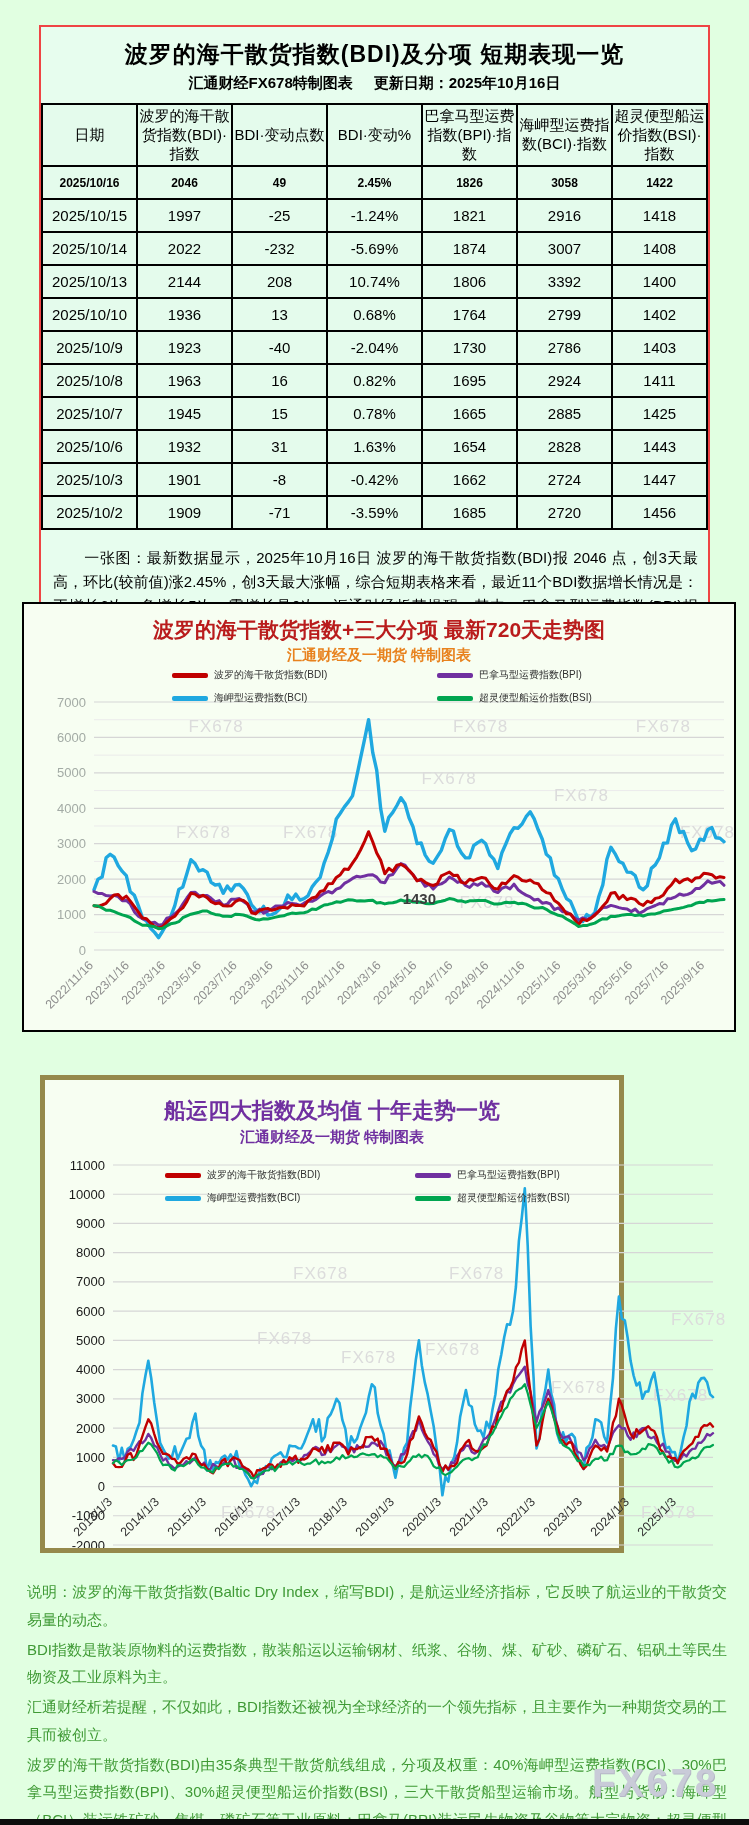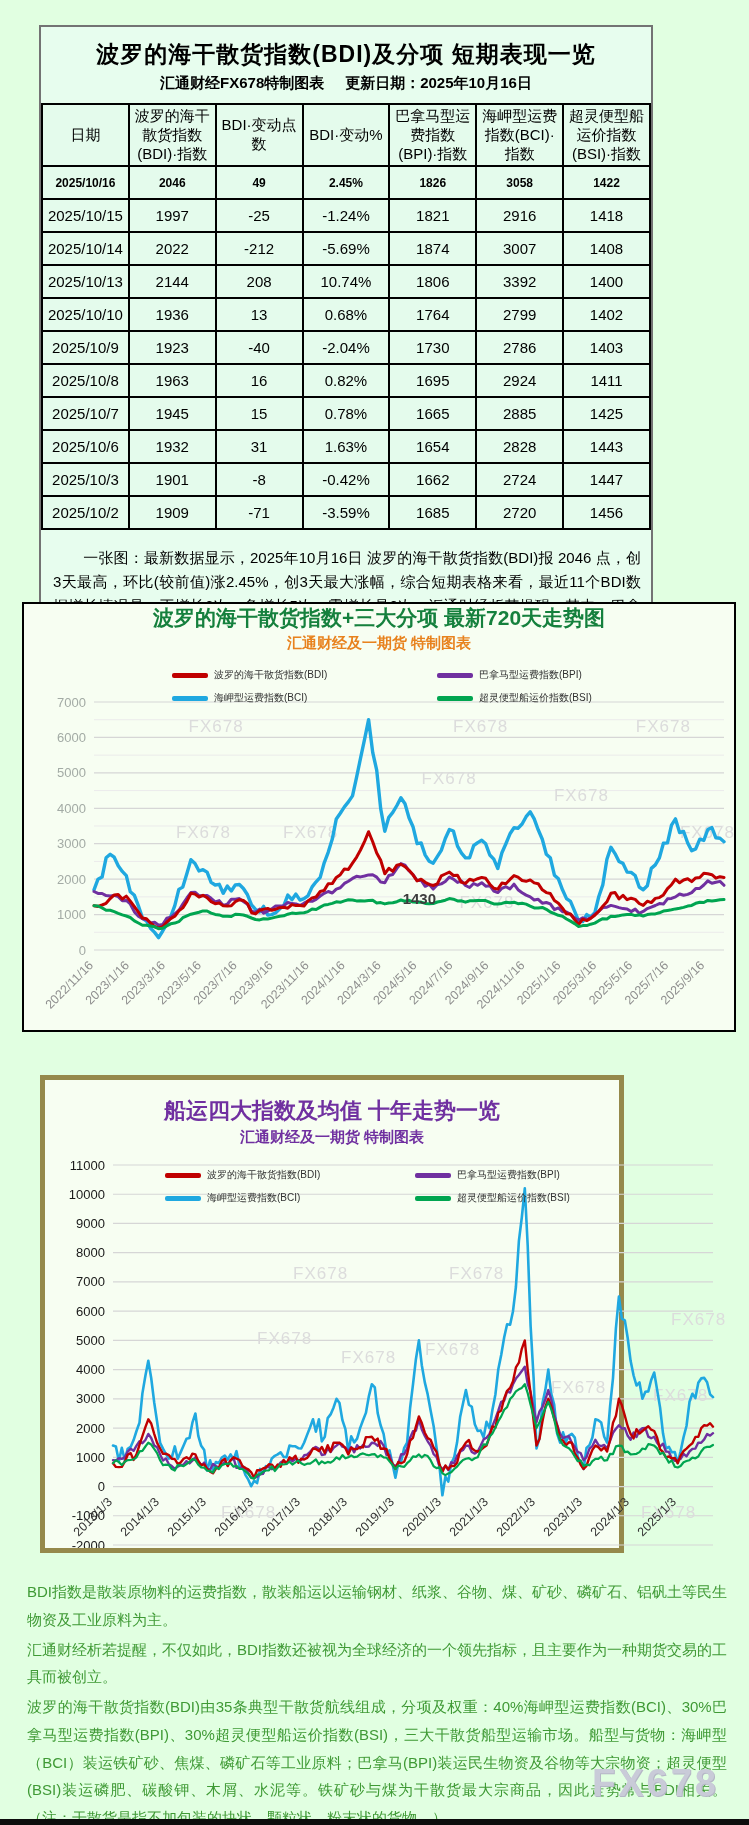--- a/index.html
+++ b/index.html
@@ -4,22 +4,22 @@
 <style>
   html,body{margin:0;padding:0;}
   body{
     width:749px;height:1825px;position:relative;overflow:hidden;
     background:#e1ffe1;
     font-family:"Liberation Sans","DejaVu Sans",sans-serif;
     color:#000;
   }
   
   .table-box{
-    position:absolute;left:39px;top:25px;width:614px;
-    border:2px solid #737373;background:#e7fdee;box-sizing:border-box;
+    position:absolute;left:39px;top:25px;width:671px;
+    border:2px solid #ef4444;background:#e7fdee;box-sizing:border-box;
   }
   .tb-title{font-size:23px;font-weight:bold;text-align:center;margin:12px 4px 4px;letter-spacing:1px;}
   .tb-subtitle{font-size:15px;font-weight:bold;text-align:center;margin:2px 0 10px;}
   table.short{border-collapse:collapse;width:100%;table-layout:fixed;}
   table.short th,table.short td{
     border:2px solid #000;text-align:center;font-size:15px;padding:2px 1px;
     overflow:hidden;background:#e4fbec;
   }
   table.short th{height:44px;font-weight:normal;line-height:1.25;}
   th.hdr-green{background:#8ef2ab;}
@@ -29,21 +29,21 @@
   tr.bold-row td{font-weight:bold;font-size:12px;}
   .summary{
     font-size:15px;line-height:1.58;text-align:justify;
     padding:16px 10px 18px 12px;
   }
   
   .chart-box{position:absolute;box-sizing:border-box;background:#f7fef2;}
   #chart720-box{left:22px;top:602px;width:714px;height:430px;border:2px solid #000;}
   #chart10y-box{left:40px;top:1075px;width:584px;height:478px;border:5px solid #95894b;}
   .chart-title{position:relative;z-index:3;text-align:center;font-weight:bold;margin:0;}
-  #chart720-box .chart-title{font-size:21px;color:#15803d;}
+  #chart720-box .chart-title{font-size:21px;color:#b91c1c;margin-top:12px;}
   #chart720-box .chart-subtitle{font-size:15px;color:#e8821e;}
   #chart10y-box .chart-title{font-size:22px;color:#7030a0;margin-top:16px;}
   #chart10y-box .chart-subtitle{font-size:15px;color:#7030a0;}
   .chart-subtitle{position:relative;z-index:3;text-align:center;font-weight:bold;margin:2px 0 0;}
   .legend{
     position:absolute;z-index:4;display:grid;grid-template-columns:265px 265px;
     grid-row-gap:9px;
   }
   #chart720-box .legend{left:148px;top:64px;}
   #chart10y-box .legend{left:120px;top:88px;grid-template-columns:250px 250px;}
@@ -100,21 +100,21 @@
           <td>1997</td>
           <td>-25</td>
           <td>-1.24%</td>
           <td>1821</td>
           <td>2916</td>
           <td>1418</td>
         </tr>
         <tr>
           <td>2025/10/14</td>
           <td>2022</td>
-          <td>-212</td>
+          <td>-232</td>
           <td>-5.69%</td>
           <td>1874</td>
           <td>3007</td>
           <td>1408</td>
         </tr>
         <tr>
           <td>2025/10/13</td>
           <td>2144</td>
           <td>208</td>
           <td>10.74%</td>
@@ -344,18 +344,19 @@
       <text x="585" y="422.53846153846155" text-anchor="end" font-size="12.5" fill="#333333" transform="rotate(-45 585 422.53846153846155)">2024/1/3</text>
       <text x="632" y="422.53846153846155" text-anchor="end" font-size="12.5" fill="#333333" transform="rotate(-45 632 422.53846153846155)">2025/1/3</text>
       <polyline points="68.0,365.6 70.9,366.4 73.9,381.3 76.8,367.7 79.8,380.2 82.7,368.8 85.6,366.9 88.6,360.1 91.5,351.0 94.5,342.6 97.4,313.4 100.4,295.8 103.3,280.8 106.2,298.0 109.2,322.4 112.1,341.8 115.1,362.7 118.0,368.6 120.9,374.1 123.9,378.6 126.8,377.3 129.8,366.4 132.7,378.7 135.6,372.4 138.6,365.6 141.5,358.7 144.5,358.1 147.4,342.7 150.4,333.5 153.3,355.9 156.2,365.8 159.2,370.1 162.1,390.5 165.1,380.3 168.0,390.4 170.9,382.0 173.9,383.2 176.8,377.5 179.8,375.5 182.7,379.6 185.6,374.4 188.6,379.7 191.5,371.2 194.5,386.1 197.4,386.1 200.4,394.9 203.3,399.7 206.2,406.2 209.2,400.7 212.1,403.1 215.1,388.9 218.0,393.6 220.9,386.1 223.9,387.2 226.8,378.4 229.8,375.8 232.7,374.4 235.6,372.3 238.6,376.9 241.5,377.1 244.5,365.6 247.4,366.3 250.4,366.3 253.3,368.2 256.2,368.5 259.2,362.5 262.1,354.9 265.1,347.3 268.0,339.3 270.9,351.6 273.9,339.2 276.8,361.4 279.8,356.8 282.7,338.1 285.6,334.4 288.6,327.4 291.5,318.8 294.5,323.0 297.4,340.2 300.4,349.2 303.3,371.5 306.2,356.3 309.2,362.4 312.1,358.6 315.1,348.1 318.0,340.3 320.9,332.9 323.9,316.1 326.8,304.2 329.8,307.4 332.7,333.1 335.6,345.3 338.6,353.9 341.5,371.8 344.5,370.4 347.4,383.5 350.4,397.8 353.3,383.3 356.2,381.3 359.2,367.8 362.1,362.7 365.1,328.0 368.0,304.3 370.9,279.2 373.9,260.4 376.8,285.2 379.8,302.4 382.7,314.4 385.6,330.5 388.6,345.9 391.5,367.5 394.5,386.7 397.4,415.3 400.4,396.7 403.3,401.6 406.2,383.4 409.2,377.3 412.1,362.3 415.1,337.1 418.0,323.5 420.9,310.1 423.9,324.7 426.8,326.7 429.8,344.3 432.7,351.0 435.6,350.4 438.6,357.6 441.5,341.7 444.5,348.1 447.4,330.0 450.4,314.5 453.3,289.2 456.2,275.0 459.2,257.3 462.1,244.2 465.1,244.8 468.0,231.2 470.9,207.0 473.9,160.8 476.8,137.5 479.8,108.4 482.7,165.5 485.6,245.9 488.6,297.8 491.5,368.5 494.5,358.0 497.4,323.5 500.4,309.6 503.3,289.6 506.2,313.6 509.2,324.6 512.1,353.5 515.1,362.7 518.0,352.3 520.9,361.9 523.9,355.6 526.8,353.9 529.8,357.6 532.7,376.7 535.6,383.1 538.6,389.0 541.5,368.0 544.5,365.1 547.4,357.5 550.4,339.3 553.3,340.3 556.2,342.5 559.2,356.7 562.1,362.7 565.1,326.2 568.0,298.1 570.9,248.3 573.9,216.5 576.8,238.6 579.8,240.3 582.7,258.0 585.6,280.8 588.6,295.5 591.5,305.5 594.5,302.4 597.4,318.8 600.4,311.7 603.3,311.4 606.2,300.0 609.2,292.5 612.1,309.6 615.1,327.6 618.0,353.3 620.9,368.5 623.9,366.9 626.8,372.3 629.8,372.1 632.7,383.2 635.6,371.3 638.6,357.0 641.5,346.0 644.5,321.8 647.4,313.8 650.4,318.1 653.3,302.7 656.2,298.4 659.2,297.9 662.1,302.3 665.1,314.3 668.0,317.2" fill="none" stroke="#1fa8e0" stroke-width="2.6" stroke-linejoin="round" stroke-linecap="round"></polyline>
       <polyline points="68.0,380.2 70.9,380.5 73.9,378.3 76.8,378.9 79.8,377.3 82.7,371.6 85.6,368.8 88.6,370.8 91.5,365.6 94.5,361.2 97.4,363.3 100.4,360.0 103.3,353.9 106.2,358.0 109.2,365.5 112.1,367.2 115.1,374.4 118.0,380.6 120.9,378.4 123.9,384.2 126.8,386.1 129.8,388.8 132.7,386.6 135.6,385.1 138.6,384.6 141.5,381.1 144.5,383.4 147.4,380.6 150.4,377.3 153.3,380.9 156.2,385.5 159.2,382.6 162.1,389.0 165.1,389.5 168.0,384.0 170.9,386.2 173.9,387.5 176.8,384.8 179.8,382.0 182.7,385.3 185.6,380.2 188.6,378.3 191.5,387.9 194.5,387.9 197.4,387.5 200.4,388.0 203.3,393.1 206.2,397.6 209.2,397.8 212.1,396.7 215.1,394.4 218.0,393.8 220.9,387.5 223.9,386.7 226.8,389.2 229.8,388.5 232.7,386.1 235.6,382.6 238.6,380.6 241.5,383.9 244.5,378.8 247.4,381.3 250.4,379.0 253.3,380.0 256.2,380.2 259.2,375.3 262.1,374.7 265.1,371.8 268.0,368.5 270.9,366.9 273.9,368.8 276.8,375.0 279.8,374.4 282.7,368.4 285.6,372.1 288.6,367.8 291.5,365.6 294.5,363.0 297.4,366.7 300.4,367.5 303.3,371.5 306.2,366.9 309.2,372.3 312.1,365.2 315.1,368.5 318.0,365.0 320.9,366.9 323.9,366.5 326.8,362.7 329.8,363.3 332.7,365.9 335.6,361.1 338.6,365.6 341.5,374.9 344.5,374.9 347.4,383.9 350.4,386.1 353.3,383.3 356.2,374.2 359.2,374.2 362.1,368.5 365.1,357.8 368.0,351.3 370.9,350.8 373.9,339.3 376.8,349.5 379.8,355.9 382.7,361.3 385.6,365.6 388.6,374.1 391.5,376.8 394.5,386.4 397.4,389.0 400.4,386.1 403.3,390.1 406.2,382.3 409.2,383.2 412.1,375.8 415.1,371.7 418.0,370.0 420.9,365.6 423.9,365.7 426.8,372.0 429.8,373.6 432.7,371.5 435.6,365.8 438.6,359.4 441.5,357.7 444.5,353.9 447.4,346.1 450.4,338.6 453.3,330.7 456.2,321.8 459.2,320.7 462.1,311.4 465.1,312.6 468.0,304.2 470.9,298.6 473.9,294.9 476.8,291.1 479.8,286.7 482.7,304.0 485.6,312.2 488.6,328.1 491.5,342.2 494.5,331.4 497.4,327.1 500.4,319.3 503.3,310.1 506.2,319.4 509.2,334.6 512.1,344.7 515.1,353.9 518.0,358.1 520.9,356.9 523.9,356.2 526.8,362.7 529.8,366.8 532.7,371.8 535.6,373.0 538.6,380.2 541.5,377.1 544.5,368.7 547.4,366.1 550.4,359.8 553.3,364.7 556.2,366.2 559.2,364.9 562.1,368.5 565.1,360.9 568.0,352.8 570.9,348.8 573.9,345.2 576.8,348.5 579.8,348.1 582.7,355.8 585.6,359.8 588.6,352.5 591.5,357.1 594.5,350.5 597.4,348.1 600.4,348.0 603.3,356.6 606.2,358.3 609.2,356.8 612.1,362.8 615.1,366.5 618.0,363.7 620.9,371.5 623.9,371.9 626.8,378.5 629.8,380.7 632.7,380.2 635.6,378.9 638.6,373.9 641.5,376.3 644.5,371.5 647.4,368.9 650.4,368.6 653.3,362.6 656.2,362.7 659.2,359.4 662.1,354.1 665.1,355.6 668.0,353.2" fill="none" stroke="#7030a0" stroke-width="2.4" stroke-linejoin="round" stroke-linecap="round"></polyline>
       <polyline points="68.0,383.2 70.9,386.9 73.9,387.1 76.8,386.9 79.8,381.7 82.7,374.8 85.6,373.1 88.6,379.9 91.5,374.4 94.5,364.8 97.4,356.2 100.4,347.1 103.3,339.3 106.2,343.5 109.2,353.8 112.1,362.9 115.1,368.5 118.0,373.9 120.9,373.7 123.9,375.1 126.8,378.8 129.8,379.1 132.7,383.9 135.6,382.6 138.6,378.8 141.5,377.2 144.5,379.2 147.4,373.6 150.4,374.4 153.3,381.3 156.2,385.1 159.2,384.4 162.1,389.0 165.1,391.6 168.0,393.3 170.9,388.7 173.9,387.5 176.8,381.0 179.8,378.7 182.7,386.1 185.6,380.2 188.6,377.3 191.5,378.6 194.5,380.0 197.4,386.1 200.4,388.0 203.3,389.3 206.2,392.3 209.2,397.8 212.1,390.2 215.1,390.2 218.0,388.4 220.9,387.5 223.9,384.3 226.8,384.6 229.8,388.4 232.7,384.6 235.6,386.7 238.6,379.9 241.5,383.6 244.5,377.3 247.4,379.1 250.4,375.7 253.3,382.8 256.2,378.8 259.2,379.5 262.1,377.9 265.1,374.0 268.0,368.5 270.9,369.0 273.9,371.1 276.8,366.9 279.8,372.9 282.7,365.2 285.6,371.7 288.6,362.7 291.5,362.7 294.5,362.8 297.4,364.8 300.4,368.2 303.3,374.4 306.2,367.8 309.2,369.1 312.1,369.0 315.1,367.1 318.0,367.4 320.9,357.1 323.9,357.1 326.8,356.8 329.8,360.8 332.7,358.6 335.6,368.7 338.6,368.5 341.5,369.1 344.5,379.0 347.4,383.6 350.4,389.0 353.3,382.0 356.2,383.3 359.2,381.7 362.1,374.4 365.1,360.7 368.0,357.8 370.9,346.5 373.9,336.4 376.8,343.1 379.8,352.7 382.7,358.1 385.6,359.8 388.6,367.5 391.5,371.7 394.5,384.5 397.4,391.9 400.4,385.4 403.3,389.3 406.2,385.7 409.2,386.1 412.1,382.7 415.1,370.4 418.0,367.2 420.9,362.7 423.9,360.0 426.8,368.3 429.8,370.6 432.7,371.5 435.6,370.1 438.6,367.5 441.5,365.5 444.5,356.8 447.4,346.4 450.4,347.7 453.3,332.6 456.2,330.5 459.2,318.4 462.1,310.8 465.1,307.9 468.0,301.3 470.9,287.4 473.9,282.7 476.8,268.8 479.8,260.4 482.7,289.9 485.6,313.3 488.6,340.8 491.5,365.6 494.5,359.0 497.4,341.7 500.4,326.7 503.3,318.8 506.2,326.1 509.2,339.1 512.1,345.4 515.1,359.8 518.0,360.5 520.9,365.4 523.9,362.2 526.8,362.7 529.8,373.4 532.7,377.8 535.6,384.5 538.6,389.0 541.5,385.9 544.5,377.0 547.4,369.9 550.4,365.6 553.3,367.1 556.2,370.4 559.2,367.4 562.1,371.5 565.1,359.8 568.0,342.8 570.9,336.1 573.9,318.8 576.8,325.0 579.8,335.6 582.7,346.3 585.6,353.9 588.6,358.4 591.5,349.2 594.5,353.6 597.4,351.0 600.4,348.5 603.3,346.2 606.2,349.7 609.2,351.0 612.1,357.5 615.1,369.4 618.0,372.0 620.9,377.3 623.9,376.5 626.8,378.5 629.8,377.9 632.7,383.2 635.6,375.6 638.6,371.0 641.5,368.6 644.5,365.6 647.4,363.3 650.4,356.9 653.3,356.9 656.2,348.1 659.2,345.2 662.1,345.6 665.1,343.3 668.0,346.7" fill="none" stroke="#c00000" stroke-width="2.4" stroke-linejoin="round" stroke-linecap="round"></polyline>
       <polyline points="68.0,383.2 70.9,380.3 73.9,382.1 76.8,385.0 79.8,381.7 82.7,380.1 85.6,380.0 88.6,379.3 91.5,377.3 94.5,371.4 97.4,370.8 100.4,366.5 103.3,362.7 106.2,364.5 109.2,368.8 112.1,373.1 115.1,380.2 118.0,385.2 120.9,384.7 123.9,385.0 126.8,389.0 129.8,390.6 132.7,385.1 135.6,385.4 138.6,386.1 141.5,384.1 144.5,381.9 147.4,379.1 150.4,380.2 153.3,384.7 156.2,387.4 159.2,387.6 162.1,390.5 165.1,391.1 168.0,392.6 170.9,387.2 173.9,389.0 176.8,385.2 179.8,383.9 182.7,383.9 185.6,383.2 188.6,386.7 191.5,385.7 194.5,389.0 197.4,389.0 200.4,391.3 203.3,393.9 206.2,397.9 209.2,398.6 212.1,394.6 215.1,394.5 218.0,391.7 220.9,390.5 223.9,390.4 226.8,386.3 229.8,391.0 232.7,387.5 235.6,384.0 238.6,384.5 241.5,384.0 244.5,381.7 247.4,384.5 250.4,382.4 253.3,380.6 256.2,383.2 259.2,384.9 262.1,383.7 265.1,383.6 268.0,381.7 270.9,379.4 273.9,384.3 276.8,381.4 279.8,383.2 282.7,381.9 285.6,382.6 288.6,380.6 291.5,377.3 294.5,379.4 297.4,375.1 300.4,378.3 303.3,377.3 306.2,375.4 309.2,377.2 312.1,376.7 315.1,374.4 318.0,373.4 320.9,374.6 323.9,375.3 326.8,374.4 329.8,374.2 332.7,377.2 335.6,375.2 338.6,377.3 341.5,377.6 344.5,381.4 347.4,384.8 350.4,389.0 353.3,385.5 356.2,386.4 359.2,386.9 362.1,383.2 365.1,380.7 368.0,376.4 370.9,376.8 373.9,374.4 376.8,377.5 379.8,374.9 382.7,376.1 385.6,380.2 388.6,386.3 391.5,388.1 394.5,387.2 397.4,393.4 400.4,395.1 403.3,393.4 406.2,392.2 409.2,389.0 412.1,386.6 415.1,382.9 418.0,380.0 420.9,378.8 423.9,378.1 426.8,380.2 429.8,378.3 432.7,377.3 435.6,370.3 438.6,364.3 441.5,364.7 444.5,356.8 447.4,353.5 450.4,347.6 453.3,341.2 456.2,336.4 459.2,329.8 462.1,327.1 465.1,319.1 468.0,315.9 470.9,311.4 473.9,309.3 476.8,307.9 479.8,304.2 482.7,313.2 485.6,324.8 488.6,336.5 491.5,348.1 494.5,342.3 497.4,335.7 500.4,328.0 503.3,321.8 506.2,329.1 509.2,339.2 512.1,352.6 515.1,359.8 518.0,365.0 520.9,366.7 523.9,368.3 526.8,371.5 529.8,376.5 532.7,381.1 535.6,380.3 538.6,386.1 541.5,384.6 544.5,385.3 547.4,381.2 550.4,378.8 553.3,378.9 556.2,376.7 559.2,380.6 562.1,380.2 565.1,373.8 568.0,374.1 570.9,366.4 573.9,365.6 576.8,365.9 579.8,372.2 582.7,371.6 585.6,374.4 588.6,374.2 591.5,373.8 594.5,372.1 597.4,368.5 600.4,369.2 603.3,364.2 606.2,364.7 609.2,365.6 612.1,368.4 615.1,374.1 618.0,372.7 620.9,377.3 623.9,382.6 626.8,380.4 629.8,386.8 632.7,387.5 635.6,386.0 638.6,382.2 641.5,381.0 644.5,380.2 647.4,377.7 650.4,378.3 653.3,376.5 656.2,371.5 659.2,367.8 662.1,366.9 665.1,366.8 668.0,365.0" fill="none" stroke="#00a550" stroke-width="2.2" stroke-linejoin="round" stroke-linecap="round"></polyline>
     </svg>
 </div>
 
 <div class="footer">
+    <p>说明：波罗的海干散货指数(Baltic Dry Index，缩写BDI)，是航运业经济指标，它反映了航运业的干散货交易量的动态。</p>
     <p>BDI指数是散装原物料的运费指数，散装船运以运输钢材、纸浆、谷物、煤、矿砂、磷矿石、铝矾土等民生物资及工业原料为主。</p>
     <p>汇通财经析若提醒，不仅如此，BDI指数还被视为全球经济的一个领先指标，且主要作为一种期货交易的工具而被创立。</p>
     <p>波罗的海干散货指数(BDI)由35条典型干散货航线组成，分项及权重：40%海岬型运费指数(BCI)、30%巴拿马型运费指数(BPI)、30%超灵便型船运价指数(BSI)，三大干散货船型运输市场。船型与货物：海岬型（BCI）装运铁矿砂、焦煤、磷矿石等工业原料；巴拿马(BPI)装运民生物资及谷物等大宗物资；超灵便型(BSI)装运磷肥、碳酸钾、木屑、水泥等。铁矿砂与煤为干散货最大宗商品，因此走势常与BDI相关。（注：干散货是指不加包装的块状、颗粒状、粉末状的货物。）</p>
   </div>
 <div class="fx-logo">FX678</div>
 <div class="bottom-bar"></div>
 
 </body></html>

